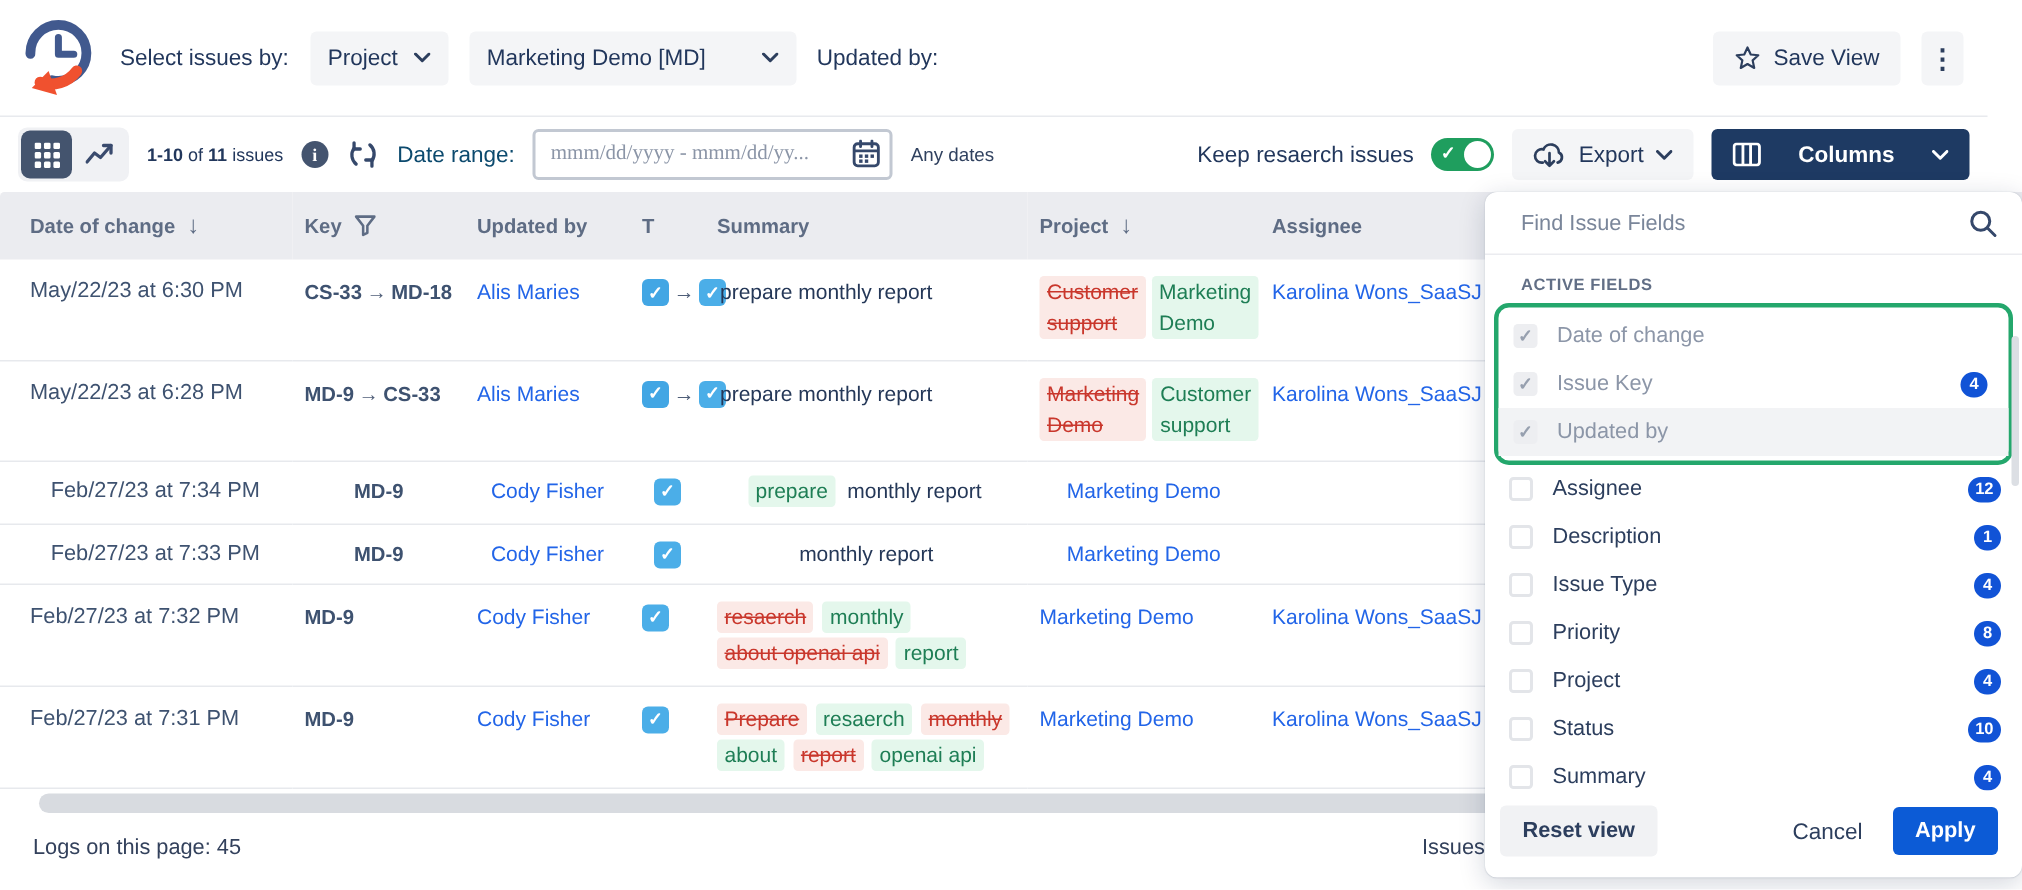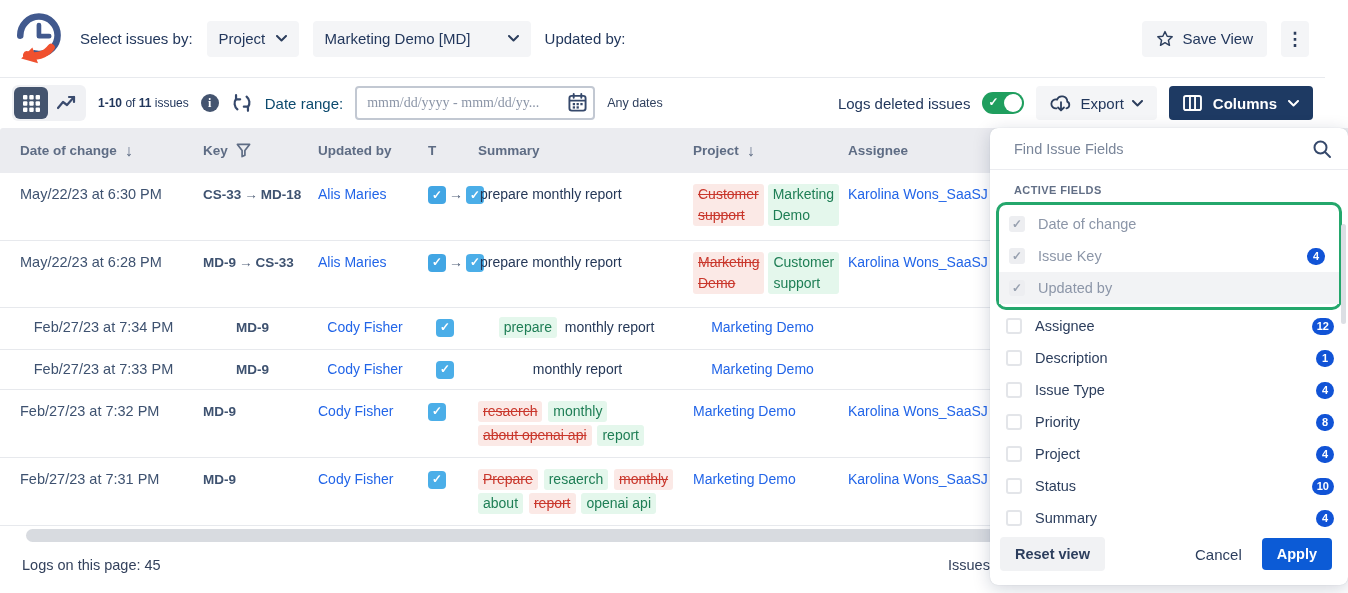--- a/index.html
+++ b/index.html
@@ -43,21 +43,21 @@
   .date-input-wrap { position:relative;font-family:Liberation Serif, serif; }
   .date-input { width:240px; height:34px; border:2px solid #C2C8D2; border-radius:4px;
     padding:0 34px 0 10px; font-size:14px; font-family:inherit; color:#22375C; }
   .date-input::placeholder { color:#8B95A7; }
   .cal-icon { position:absolute; right:8px; top:7px; cursor:pointer; }
   .any-dates { font-size:12.5px; color:#30415F; white-space:nowrap; }
   .keep-label { font-size:15px; color:#22375C; white-space:nowrap; }
   .toggle { width:42px; height:22px; border-radius:11px; background:#1F9E5E; position:relative; cursor:pointer; flex:0 0 auto; }
   .toggle .check { position:absolute; left:6px; top:3px; color:#fff; font-size:12px; font-weight:bold; }
   .toggle .knob { position:absolute; right:2px; top:2px; width:18px; height:18px; border-radius:50%; background:#fff; }
-  .btn-columns { display:flex; align-items:center; gap:11px; background:#1E3A63; color:#fff;
+  .btn-columns { display:flex; align-items:center; gap:25px; background:#1E3A63; color:#fff;
     border:none; border-radius:4px; height:34px; padding:0 14px; font-size:15px; font-weight:bold;
     font-family:inherit; cursor:pointer; }
 
   
   table { width:1348px; border-collapse:collapse; table-layout:fixed; }
   thead th { background:#EBECF0; height:45px; text-align:left; font-size:13.5px; color:#5E6C84;
     font-weight:bold; padding:0 8px; }
   thead th:first-child { padding-left:20px; border-radius:3px 0 0 0; }
   th .hflex { display:flex; align-items:center; gap:8px; }
   .sort-arrow { font-size:16px; color:#5E6C84; cursor:pointer; }
@@ -206,21 +206,21 @@
               <rect x="9" y="10.5" width="2.4" height="2.4"></rect>
               <rect x="13" y="10.5" width="2.4" height="2.4"></rect>
               <rect x="5" y="14" width="2.4" height="2.4"></rect>
               <rect x="9" y="14" width="2.4" height="2.4"></rect>
             </g>
         </svg>
       </span>
     </div>
     <span class="any-dates">Any dates</span>
     <div class="spacer"></div>
-    <span class="keep-label">Logs deleted issues</span>
+    <span class="keep-label">Keep resaerch issues</span>
     <div class="toggle">
       <span class="check">✓</span>
       <span class="knob"></span>
     </div>
     <button class="btn-light" style="height:34px;">
       <svg width="22" height="18" viewBox="0 0 24 20">
         <path d="M7 16 A 5 5 0 1 1 7.5 6.2 A 6 6 0 0 1 19 8.5 A 4 4 0 0 1 18 16" fill="none" stroke="#2C3E5D" stroke-width="2" stroke-linecap="round"></path>
         <path d="M12 9 L12 18 M8.7 15 L12 18.3 L15.3 15" fill="none" stroke="#2C3E5D" stroke-width="2" stroke-linecap="round" stroke-linejoin="round"></path>
       </svg>
       <span>Export</span>

